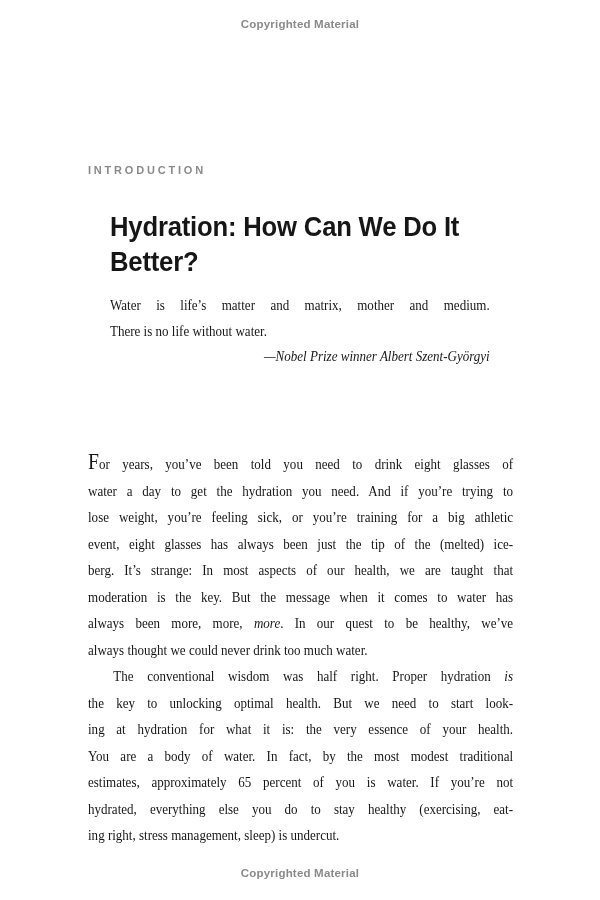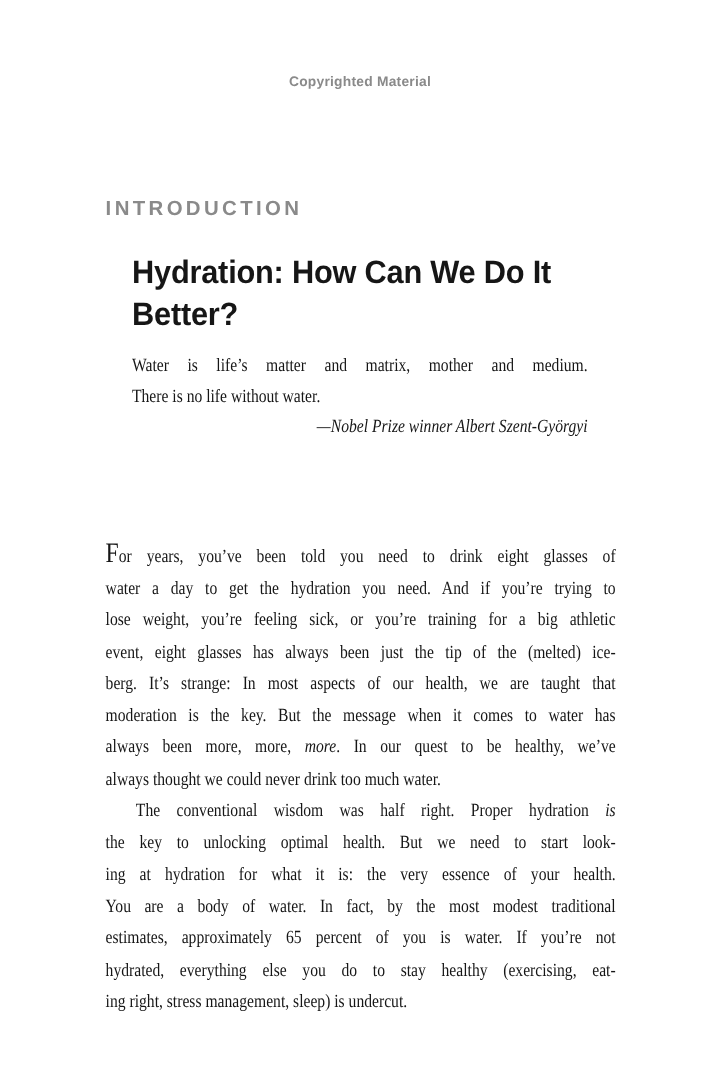--- a/index.html
+++ b/index.html
@@ -14,30 +14,29 @@
   .watermark {
     position: absolute;
     left: 0;
     width: 600px;
     text-align: center;
     font-family: "Liberation Sans", sans-serif;
     font-size: 11.5px;
     font-weight: 700;
     color: var(--muted, #8f8f8f);
     letter-spacing: 0.2px;
-    margin-top: 45px;
   }
   .watermark.top { top: 18px; }
   .watermark.bottom { top: 867px; }
   .kicker {
     position: absolute;
     left: 88px;
     top: 164px;
     font-family: "Liberation Sans", sans-serif;
-    font-size: 17px;
+    font-size: 11px;
     font-weight: 700;
     letter-spacing: 2.8px;
     color: var(--muted, #8a8a8a);
   }
   .title {
     position: absolute;
     left: 110px;
     top: 210px;
     width: 430px;
     margin: 0;

